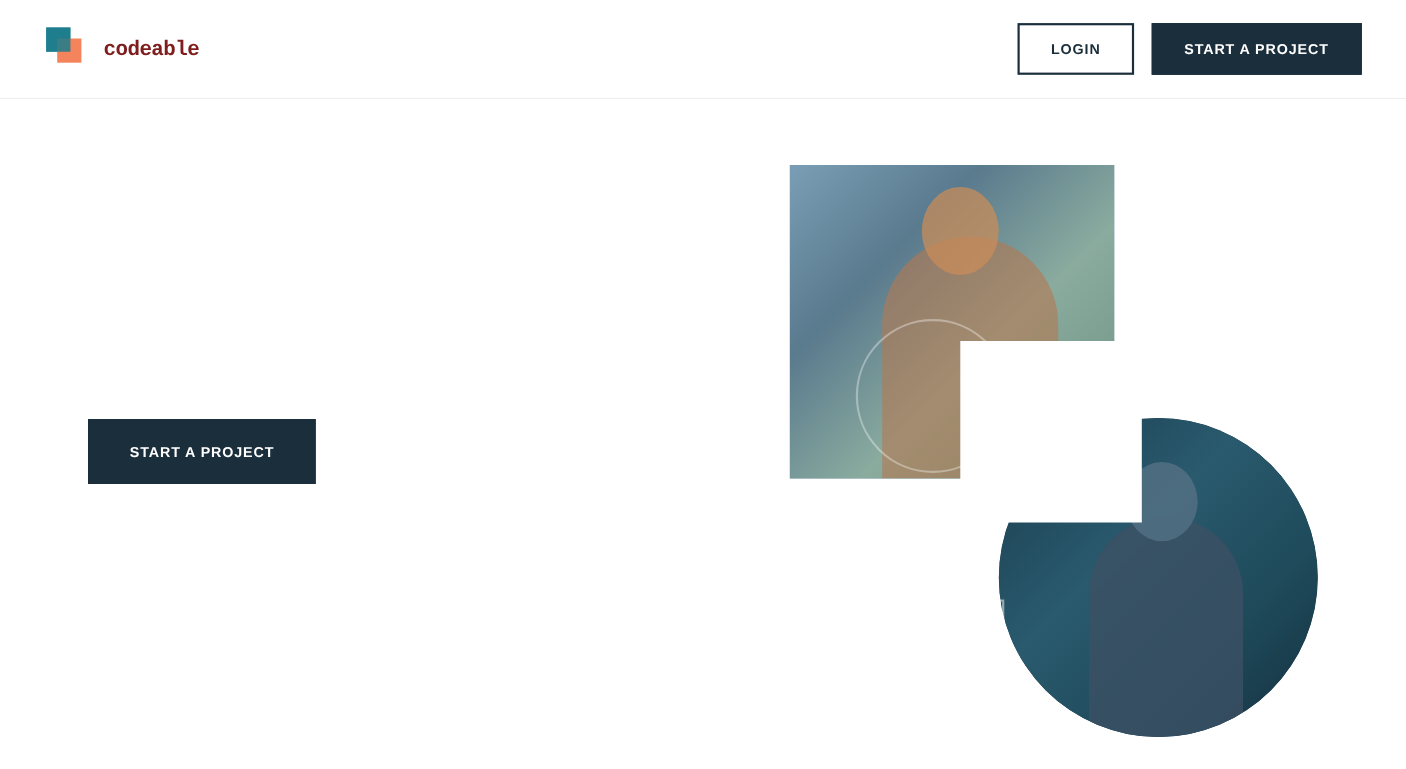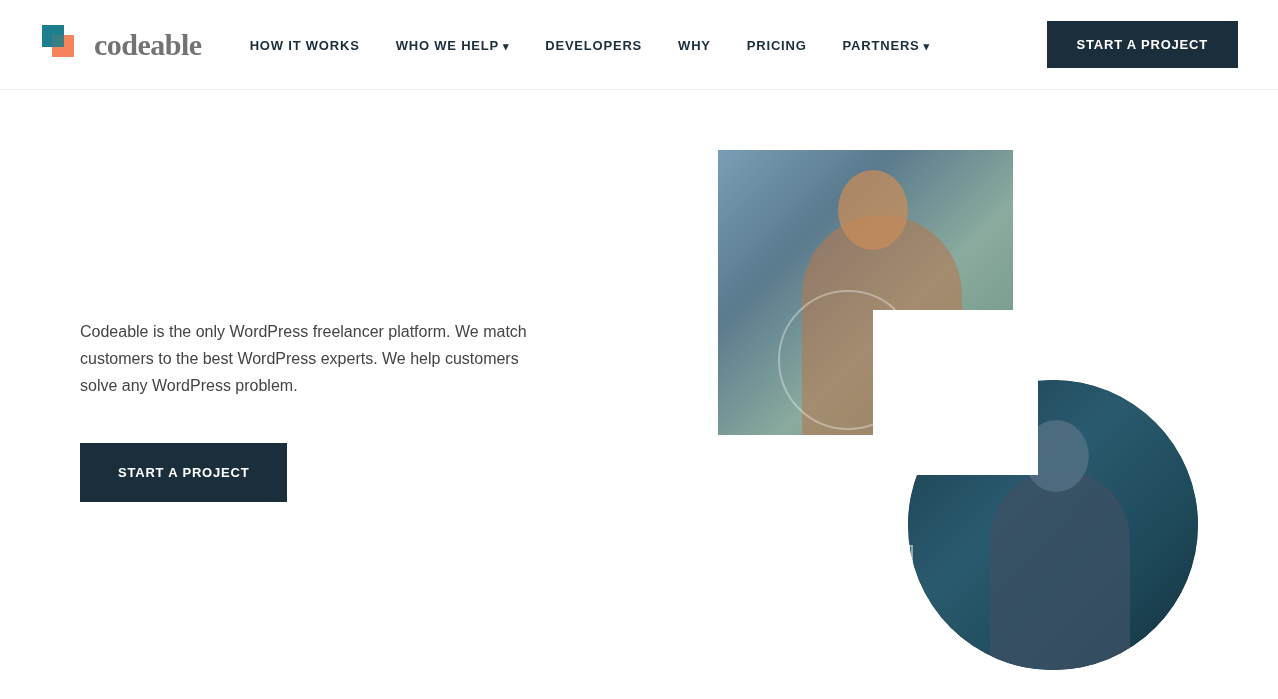--- a/index.html
+++ b/index.html
@@ -32,24 +32,24 @@
       gap: 10px;
       text-decoration: none;
     }
     .logo-icon {
       width: 44px;
       height: 44px;
       position: relative;
       flex-shrink: 0;
     }
     .logo-text {
-      font-family: Liberation Serif, serif;
-      font-size: 30px;
-      font-weight: 700;
-      color: #737373;
+      font-family: Liberation Mono, monospace;
+      font-size: 19px;
+      font-weight: 700;
+      color: #7f1d1d;
       letter-spacing: -0.5px;
     }
     .nav-links {
       display: flex;
       align-items: center;
       gap: 36px;
       list-style: none;
     }
     .nav-links li a {
       text-decoration: none;
@@ -274,50 +274,30 @@
     <a class="logo" href="#">
 
       <svg class="logo-icon" width="44" height="44" viewBox="0 0 44 44" fill="none" xmlns="http://www.w3.org/2000/svg">
         <rect x="2" y="2" width="22" height="22" fill="#1e7e8e"></rect>
         <rect x="12" y="12" width="22" height="22" fill="#f4774a" opacity="0.9"></rect>
         <rect x="2" y="2" width="22" height="22" fill="#1e7e8e" opacity="0.85"></rect>
       </svg>
       <span class="logo-text">codeable</span>
     </a>
 
-    <ul class="nav-links">
-      <li>
-        <a href="#">HOW IT WORKS</a>
-      </li>
-      <li>
-        <a href="#" class="has-arrow">WHO WE HELP</a>
-      </li>
-      <li>
-        <a href="#">DEVELOPERS</a>
-      </li>
-      <li>
-        <a href="#">WHY</a>
-      </li>
-      <li>
-        <a href="#">PRICING</a>
-      </li>
-      <li>
-        <a href="#" class="has-arrow">PARTNERS</a>
-      </li>
-    </ul>
   </div>
 
   <div class="nav-right">
+    <a href="#" class="btn-login">LOGIN</a>
     <a href="#" class="btn-start-nav">START A PROJECT</a>
   </div>
 </nav>
 
 <section class="hero">
   <div class="hero-left">
-    <p class="hero-subtext">Codeable is the only WordPress freelancer platform. We match customers to the best WordPress experts. We help customers solve any WordPress problem.</p>
     <a href="#" class="btn-start-hero">START A PROJECT</a>
   </div>
 
   <div class="hero-right">
 
     <div class="photo-main">
       <div class="photo-main-inner"></div>
     </div>
 
     <div class="photo-circle">

